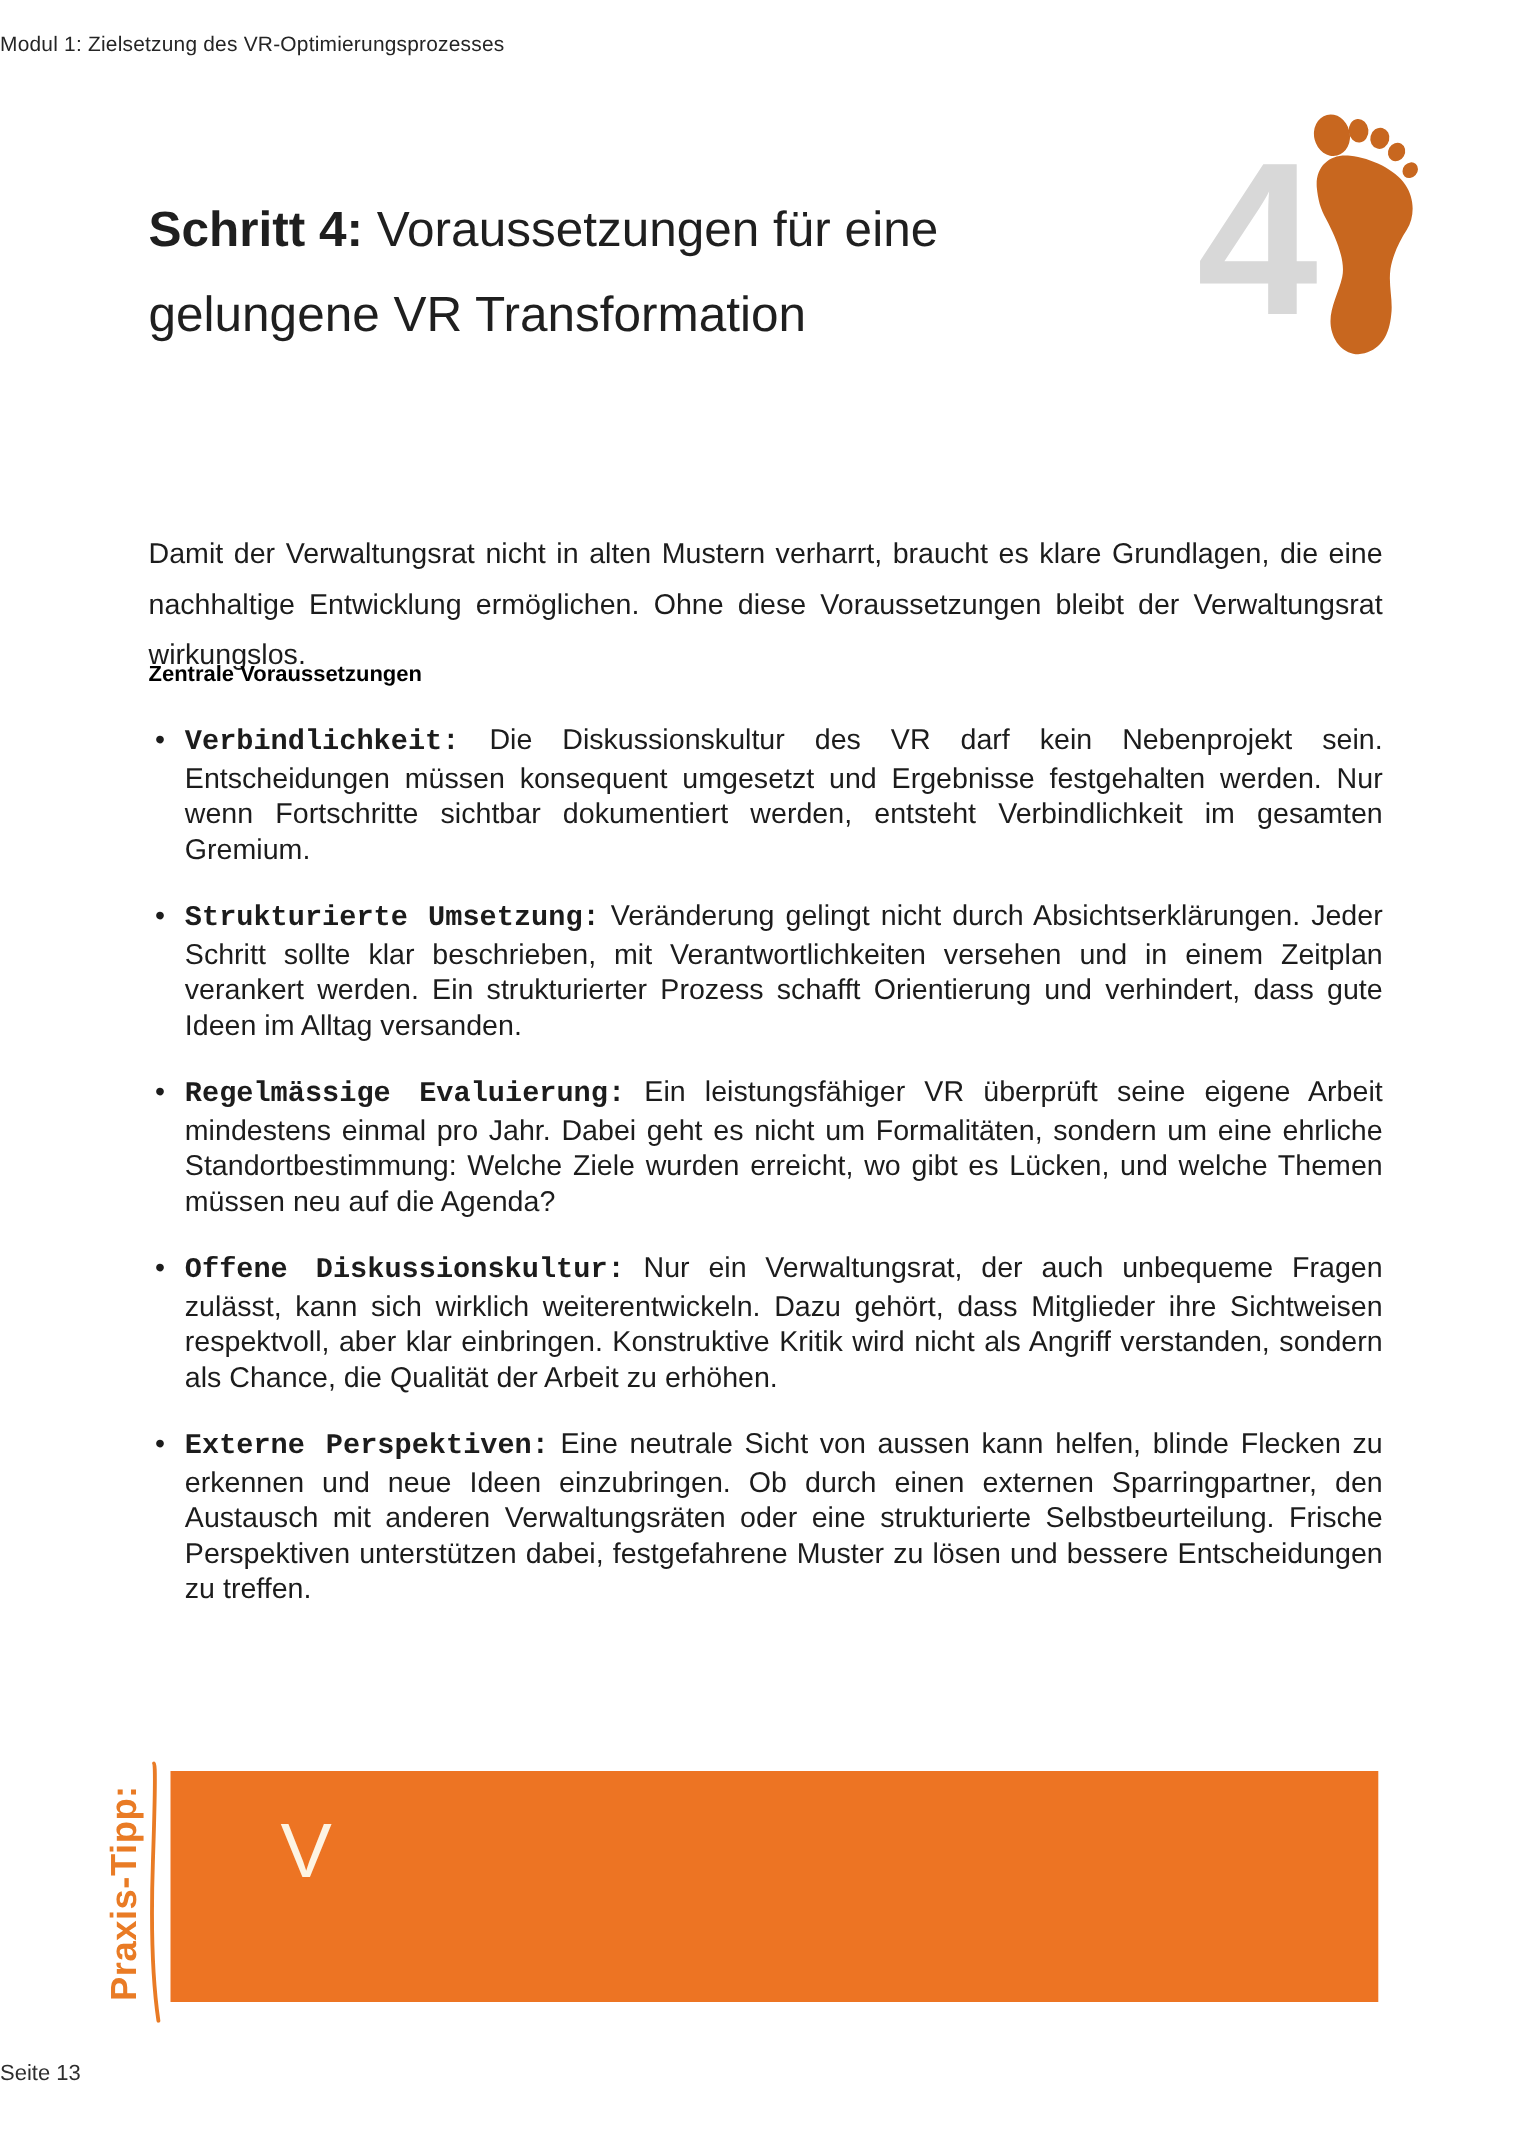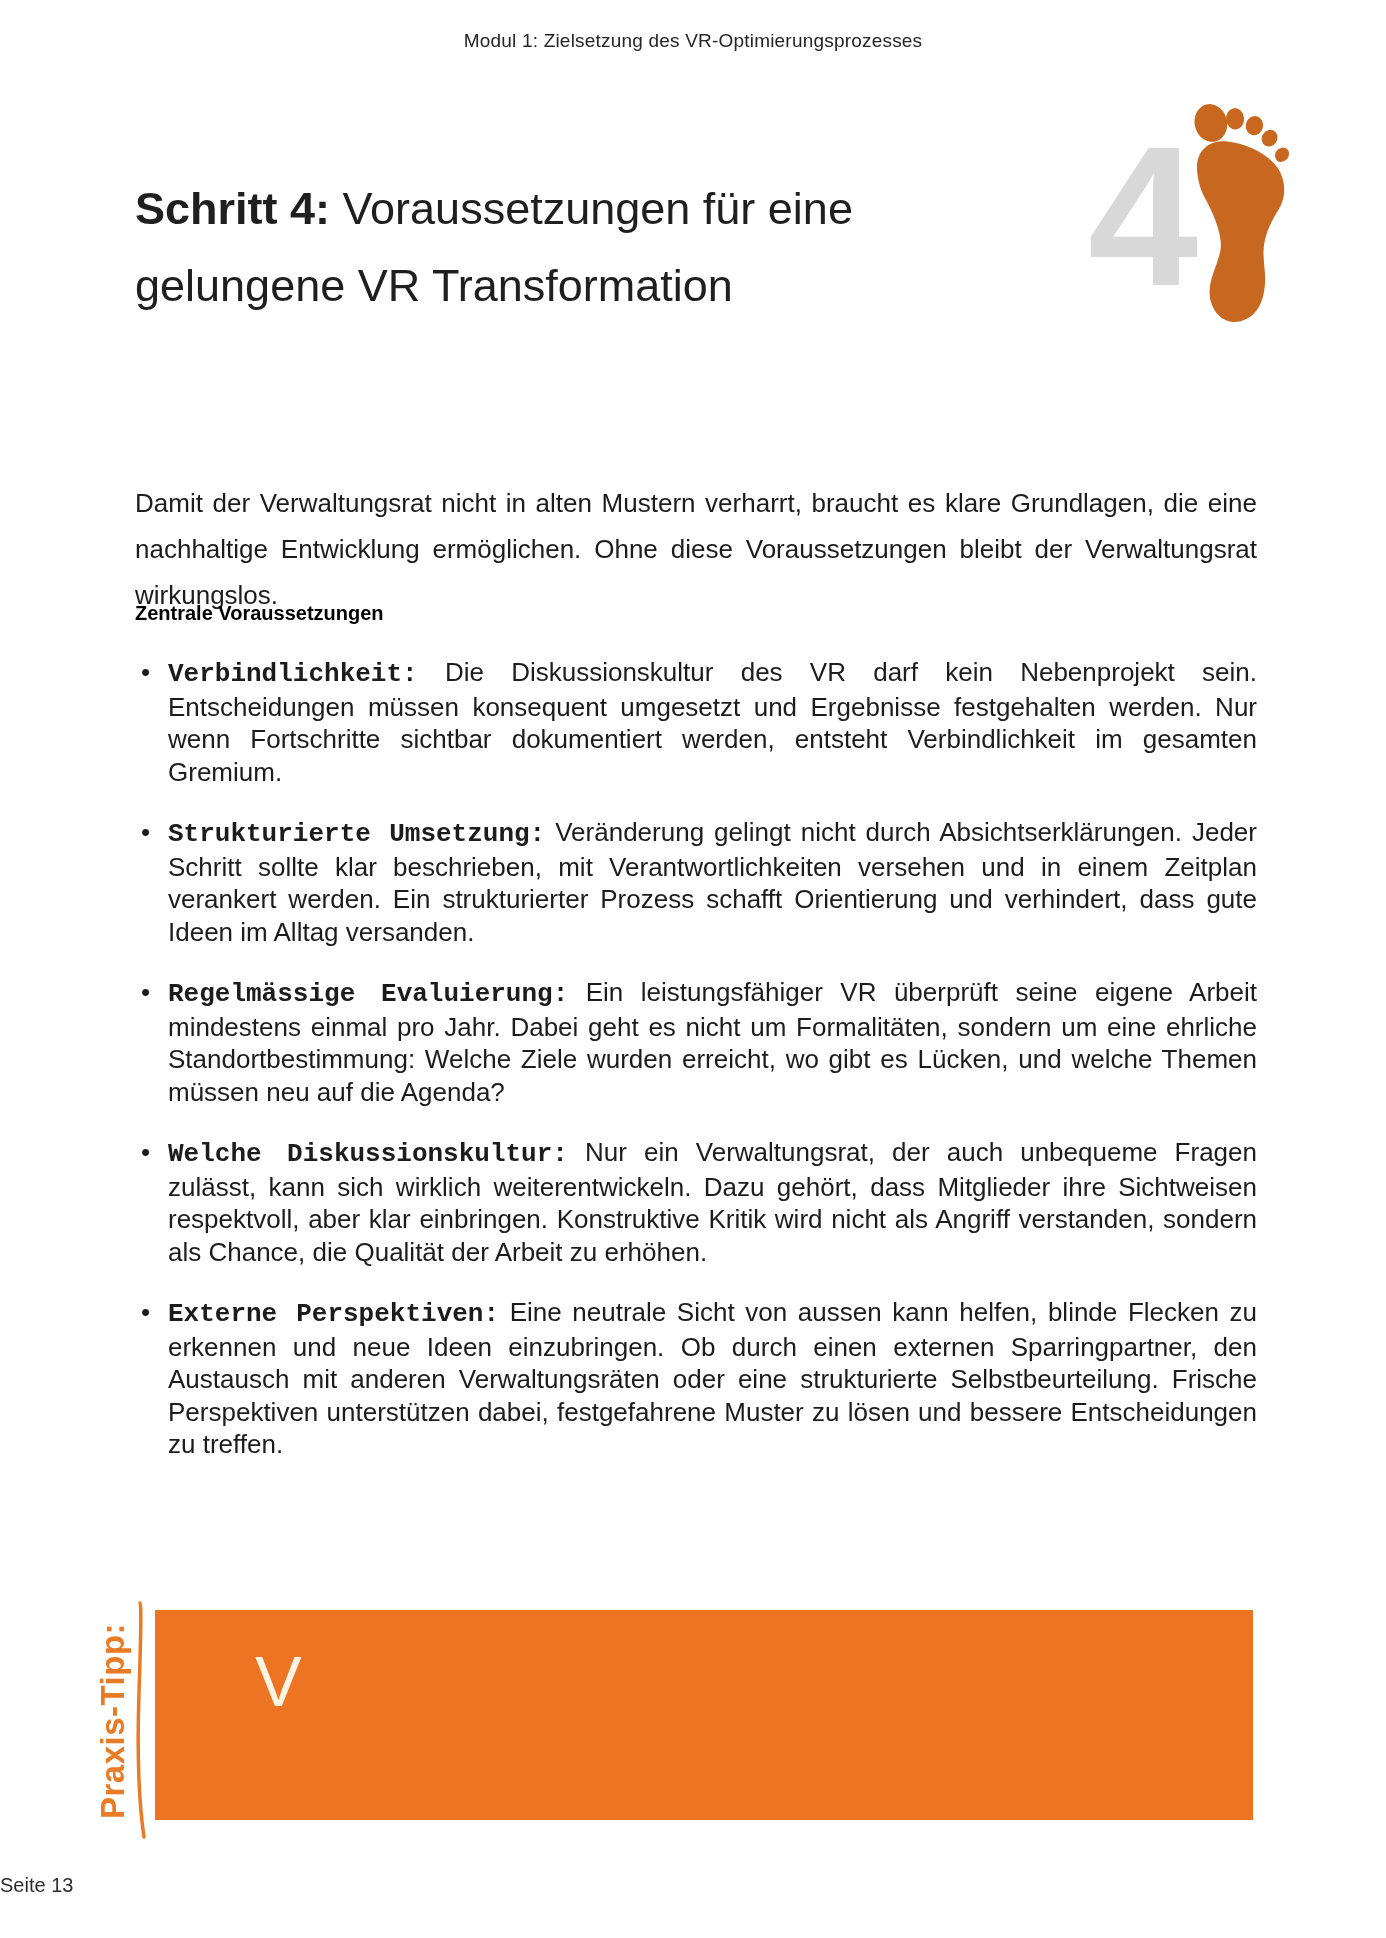--- a/index.html
+++ b/index.html
@@ -1,20 +1,20 @@
 <!DOCTYPE html>
 <html lang="de"><head>
 <meta charset="utf-8">
 <style>
   html,body{margin:0;padding:0;background:#ffffff;}
   body{font-family:"Liberation Sans", sans-serif; color:#1c1c1c;}
   .page{position:relative; width:1386px; height:1938px; background:#ffffff; overflow:hidden;}
 
   
-  .hdr{position:absolute; top:30px; left:0; width:100%; text-align:center;
+  .hdr{position:absolute; top:30px; left:0; width:100%; 
        font-size:19px; color:#252525; letter-spacing:.2px;}
   .ftr{position:absolute; top:1874px; left:0; width:100%; text-align:left;
        font-size:20px; color:#2e2e2e;}
 
   
   .step-num{position:absolute; left:1088px; top:118px; font-size:198px; font-weight:700;
             line-height:1; color:#d8d8d8; user-select:none;}
   .foot{position:absolute; left:1192px; top:96px; width:102px; height:228px;}
 
   
@@ -79,21 +79,21 @@
   <div class="title"><span class="b">Schritt 4:</span> <span>Voraussetzungen für eine gelungene VR Transformation</span></div>
 
   <p class="intro">Damit der Verwaltungsrat nicht in alten Mustern verharrt, braucht es klare Grundlagen, die eine nachhaltige Entwicklung ermöglichen. Ohne diese Voraussetzungen bleibt der Verwaltungsrat wirkungslos.</p>
 
   <div class="sec-h">Zentrale Voraussetzungen</div>
 
   <ul class="blist">
     <li><span class="dot">•</span><span class="lead">Verbindlichkeit:</span> <span>Die Diskussionskultur des VR darf kein Nebenprojekt sein. Entscheidungen müssen konsequent umgesetzt und Ergebnisse festgehalten werden. Nur wenn Fortschritte sichtbar dokumentiert werden, entsteht Verbindlichkeit im gesamten Gremium.</span></li>
     <li><span class="dot">•</span><span class="lead">Strukturierte Umsetzung:</span> <span>Veränderung gelingt nicht durch Absichtserklärungen. Jeder Schritt sollte klar beschrieben, mit Verantwortlichkeiten versehen und in einem Zeitplan verankert werden. Ein strukturierter Prozess schafft Orientierung und verhindert, dass gute Ideen im Alltag versanden.</span></li>
     <li><span class="dot">•</span><span class="lead">Regelmässige Evaluierung:</span> <span>Ein leistungsfähiger VR überprüft seine eigene Arbeit mindestens einmal pro Jahr. Dabei geht es nicht um Formalitäten, sondern um eine ehrliche Standortbestimmung: Welche Ziele wurden erreicht, wo gibt es Lücken, und welche Themen müssen neu auf die Agenda?</span></li>
-    <li><span class="dot">•</span><span class="lead">Welche Diskussionskultur:</span> <span>Nur ein Verwaltungsrat, der auch unbequeme Fragen zulässt, kann sich wirklich weiterentwickeln. Dazu gehört, dass Mitglieder ihre Sichtweisen respektvoll, aber klar einbringen. Konstruktive Kritik wird nicht als Angriff verstanden, sondern als Chance, die Qualität der Arbeit zu erhöhen.</span></li>
+    <li><span class="dot">•</span><span class="lead">Offene Diskussionskultur:</span> <span>Nur ein Verwaltungsrat, der auch unbequeme Fragen zulässt, kann sich wirklich weiterentwickeln. Dazu gehört, dass Mitglieder ihre Sichtweisen respektvoll, aber klar einbringen. Konstruktive Kritik wird nicht als Angriff verstanden, sondern als Chance, die Qualität der Arbeit zu erhöhen.</span></li>
     <li><span class="dot">•</span><span class="lead">Externe Perspektiven:</span> <span>Eine neutrale Sicht von aussen kann helfen, blinde Flecken zu erkennen und neue Ideen einzubringen. Ob durch einen externen Sparringpartner, den Austausch mit anderen Verwaltungsräten oder eine strukturierte Selbstbeurteilung. Frische Perspektiven unterstützen dabei, festgefahrene Muster zu lösen und bessere Entscheidungen zu treffen.</span></li>
   </ul>
 
   <div class="tip-label">
     <span class="txt">Praxis-Tipp:</span>
     <svg width="244" height="14" viewBox="0 0 244 14" aria-hidden="true">
       <path d="M6,11 Q60,3 150,6 T240,7" fill="none" stroke="#e97b25" stroke-width="3.5" stroke-linecap="round"></path>
     </svg>
   </div>
 

